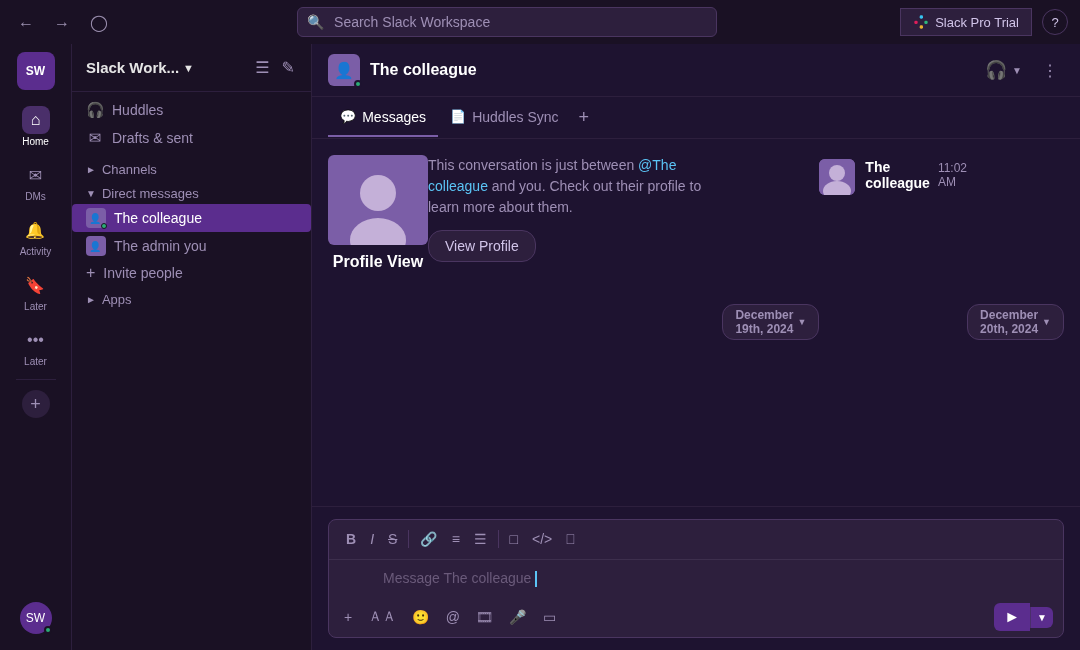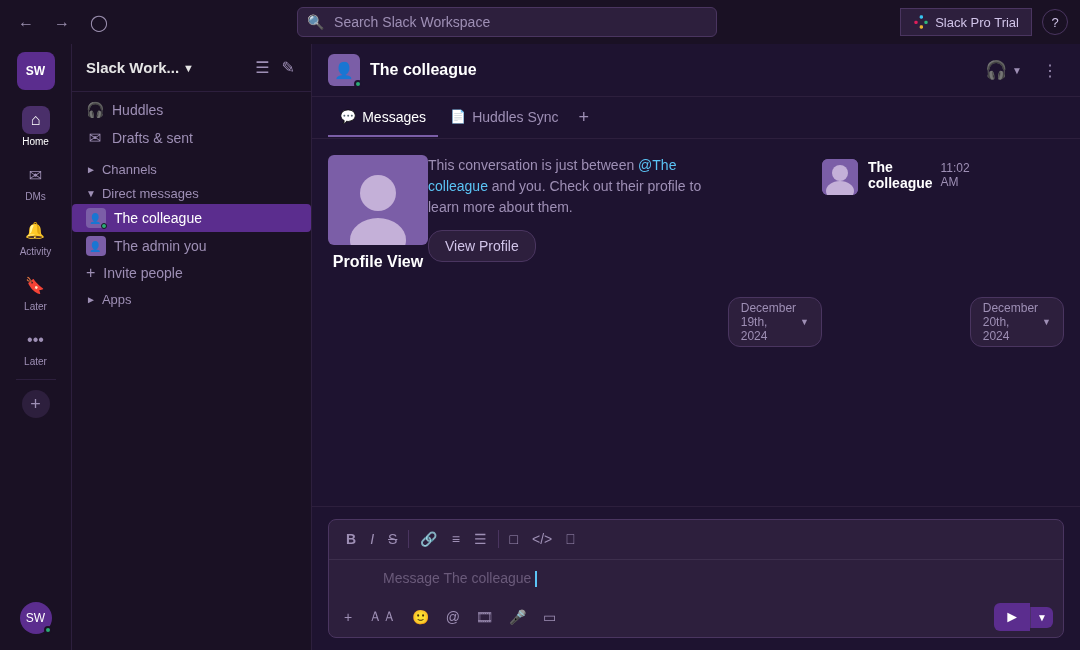--- a/index.html
+++ b/index.html
@@ -68,21 +68,21 @@
     .tab { display: flex; align-items: center; gap: 6px; padding: 10px 12px; font-size: 14px; cursor: pointer; border-bottom: 2px solid transparent; color: #9e8fb5; }
     .tab.active { color: white; border-bottom-color: #7b5ea7; }
     .tab-icon { font-size: 13px; }
     .tab-add { padding: 10px 8px; color: #9e8fb5; cursor: pointer; font-size: 18px; }
 
     
     .messages-area { flex: 1; overflow-y: auto; padding: 16px; display: flex; flex-direction: row; gap: 0; }
     .intro-message { color: #9e8fb5; font-size: 14px; line-height: 1.5; margin-bottom: 12px; }
     .intro-message .mention { color: #5bc4f5; cursor: pointer; }
     .view-profile-btn { background: #2d1f3d; border: 1px solid #4a3560; border-radius: 14px; color: #d1c4e9; padding: 7px 16px; font-size: 14px; cursor: pointer; }
-    .date-divider { display: flex; align-items: center; justify-content: center; margin: 12px 0; }
+    .date-divider { display: flex; align-items: center; justify-content: center; margin: 12px 0; font-weight: bold; }
     .date-badge { background: #2d1f3d; border: 1px solid #4a3560; border-radius: 12px; padding: 3px 12px; font-size: 12px; color: #9e8fb5; cursor: pointer; display: flex; align-items: center; gap: 4px; }
     .message-row { display: flex; gap: 10px; margin-bottom: 4px; padding: 4px 0; }
     .msg-avatar { width: 36px; height: 36px; background: #7b5ea7; border-radius: 6px; display: flex; align-items: center; justify-content: center; font-size: 18px; color: white; flex-shrink: 0; }
     .msg-content { flex: 1; }
     .msg-header { display: flex; align-items: baseline; gap: 8px; margin-bottom: 2px; }
     .msg-author { font-weight: 700; font-size: 14px; color: white; }
     .msg-time { font-size: 12px; color: #9e8fb5; }
     .msg-text { font-size: 14px; color: #d1c4e9; line-height: 1.5; }
     .msg-text .dont-notify { color: #5bc4f5; cursor: pointer; }
 

